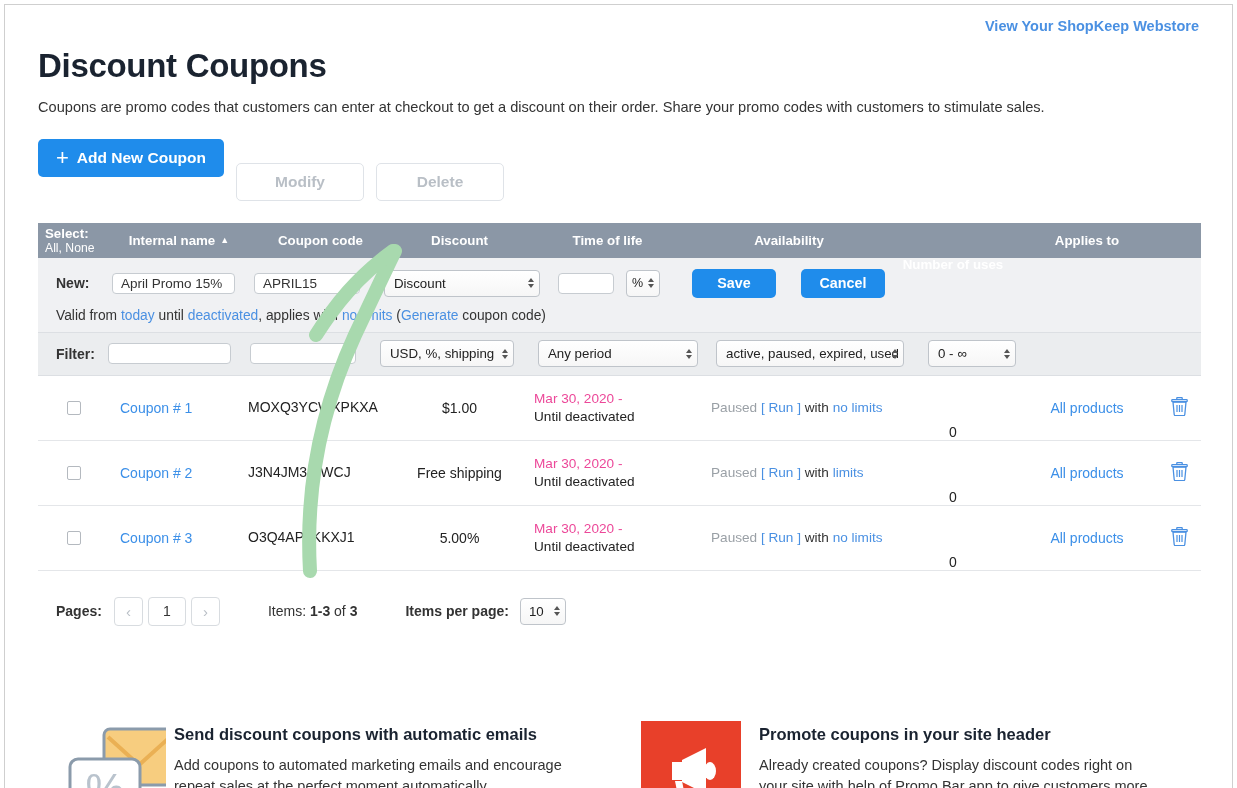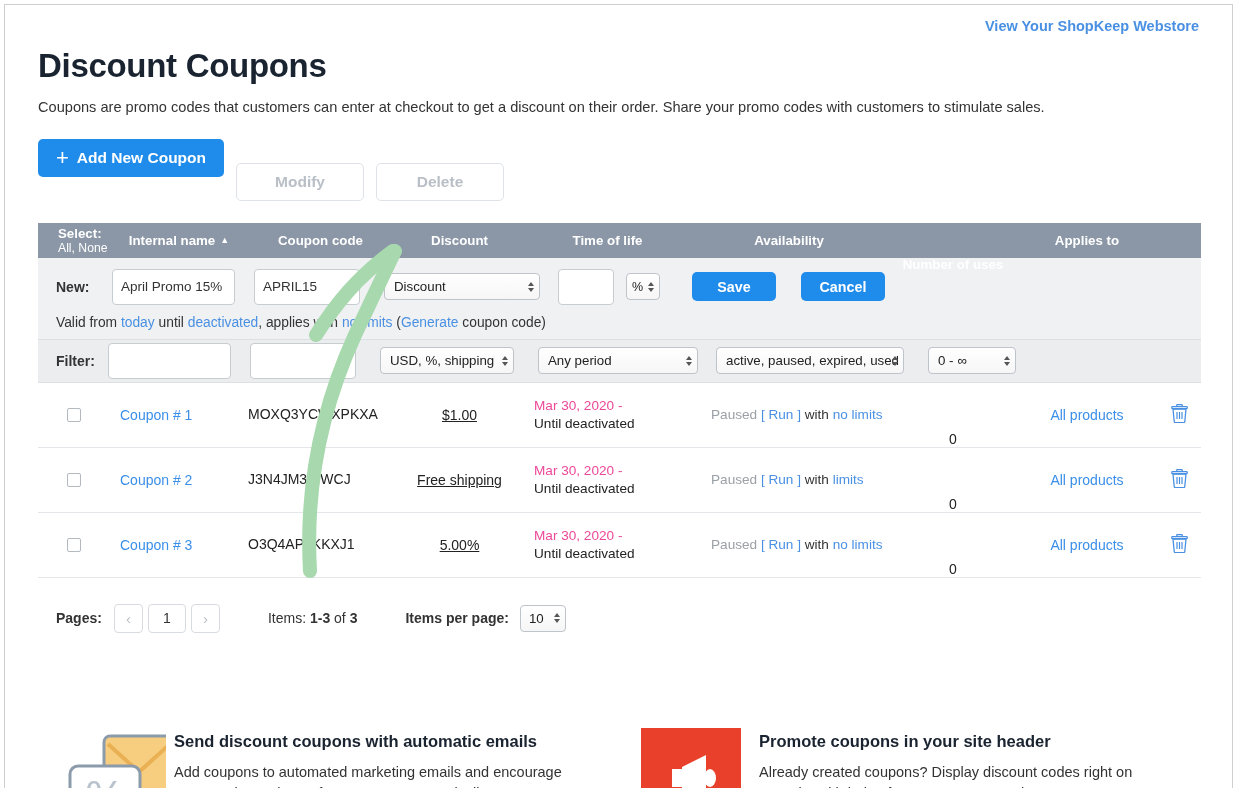--- a/index.html
+++ b/index.html
@@ -53,41 +53,41 @@
     margin-top: 24px;
   }
 
   
   .tbl { margin-top: 22px; width: 1163px; }
   .thead {
     background: #8b97a6; color: #fff; height: 35px;
     display: flex; align-items: center;
     font-size: 13.3px; font-weight: bold;
   }
-  .thead .sel { width: 72px; padding-left: 20px; line-height: 1.15; }
+  .thead .sel { width: 72px; padding-left: 7px; line-height: 1.15; }
   .thead .sel .sm { font-size: 12.2px; font-weight: normal; }
   .thead .sel .sm a { color: #fff; text-decoration: none; cursor: pointer; }
   .col-name { width: 138px; text-align: center; }
   .col-code { width: 145px; text-align: center; }
   .col-disc { width: 133px; text-align: center; }
   .col-life { width: 163px; text-align: center; }
   .col-avail { width: 200px; text-align: center; }
   .col-uses { width: 128px; text-align: center; margin-top: 48px; }
   .col-applies { width: 140px; text-align: center; }
   .col-trash { width: 44px; text-align: center; }
   .sort-caret { font-size: 9px; margin-left: 5px; vertical-align: 2px; }
 
   .newrow {
     background: #f0f1f3; border-bottom: 1px solid #dcdfe3;
     padding: 11px 0 9px 0;
   }
   .newrow .line1 { display: flex; align-items: center; padding-left: 18px; }
   .lbl { font-size: 14px; font-weight: bold; color: #333; width: 56px; }
   .inp {
-    height: 36px; border: 1px solid #c7ccd1; border-radius: 4px;
+    height: 21px; border: 1px solid #c7ccd1; border-radius: 4px;
     background: #fff; font-size: 13.5px; color: #333;
     padding: 0 8px; display: flex; align-items: center;
     font-family: "Liberation Sans", sans-serif;
   }
   .inp-name { width: 123px; }
   .inp-code { width: 106px; margin-left: 19px; }
   .sel-box {
     height: 27px; border: 1px solid #bfc4ca; border-radius: 4px;
     background: linear-gradient(#ffffff,#f6f6f6);
     font-size: 13.3px; color: #222; padding: 0 20px 0 9px;
@@ -136,21 +136,21 @@
     display: flex; align-items: center; min-height: 49px;
     border-bottom: 1px solid #e4e6e9; font-size: 14px;
   }
   .trow .cbcell { width: 72px; display: flex; justify-content: center; }
   .cb {
     width: 14px; height: 14px; border: 1px solid #b4b9bf; border-radius: 2px;
     background: #fff; cursor: pointer;
   }
   .cname { color: #3b8fe8; cursor: pointer; text-align: left; padding-left: 10px; }
   .ccode { text-align: left; font-size: 14px; color: #222; line-height: 1.25; word-break: break-all; padding-right: 6px;}
-  .cdisc { font-size: 14px; color: #222; text-decoration: underline; }
+  .cdisc { font-size: 14px; color: #222; }
   .clife { text-align: left; font-size: 13.6px; line-height: 1.3; color: #222; padding-left: 8px;}
   .clife .dt { color: #ec4899; text-align: center; }
   .cavail { font-size: 13.6px; text-align: left; padding-left: 22px; }
   .cavail .paused { color: #9aa0a6; }
   .cuses { font-size: 14px; color: #222; }
   .capplies { color: #3b8fe8; cursor: pointer; font-size: 14px; }
   .trash { cursor: pointer; }
 
   .pager { display: flex; align-items: center; margin-top: 26px; padding-left: 18px; font-size: 14px; }
   .pager .lbl2 { font-weight: bold; font-size: 14px; margin-right: 12px; }

